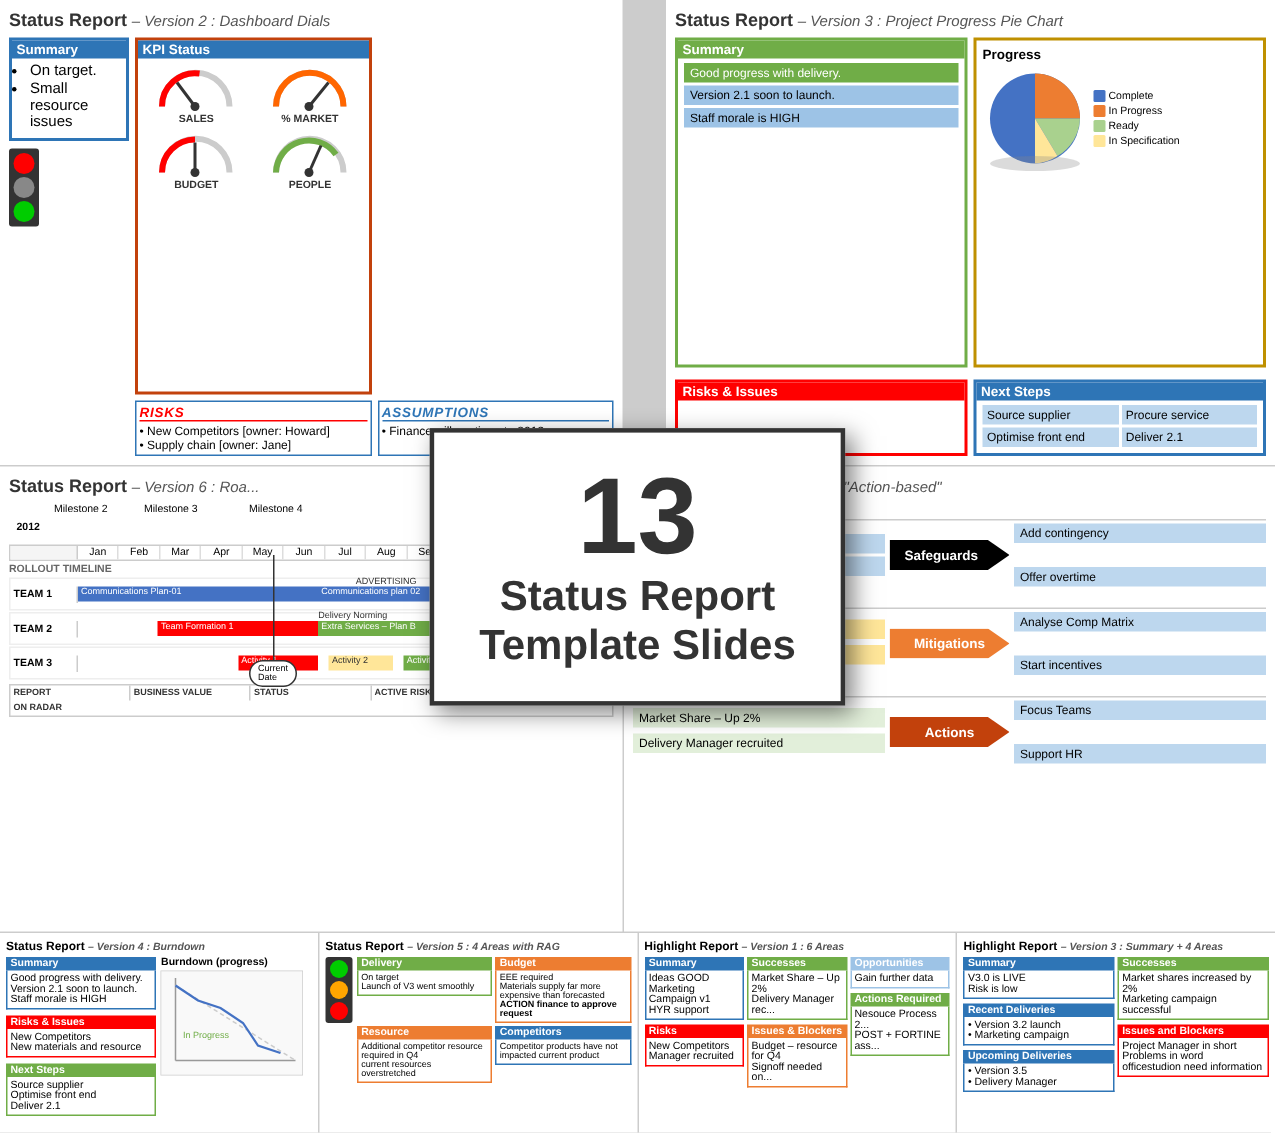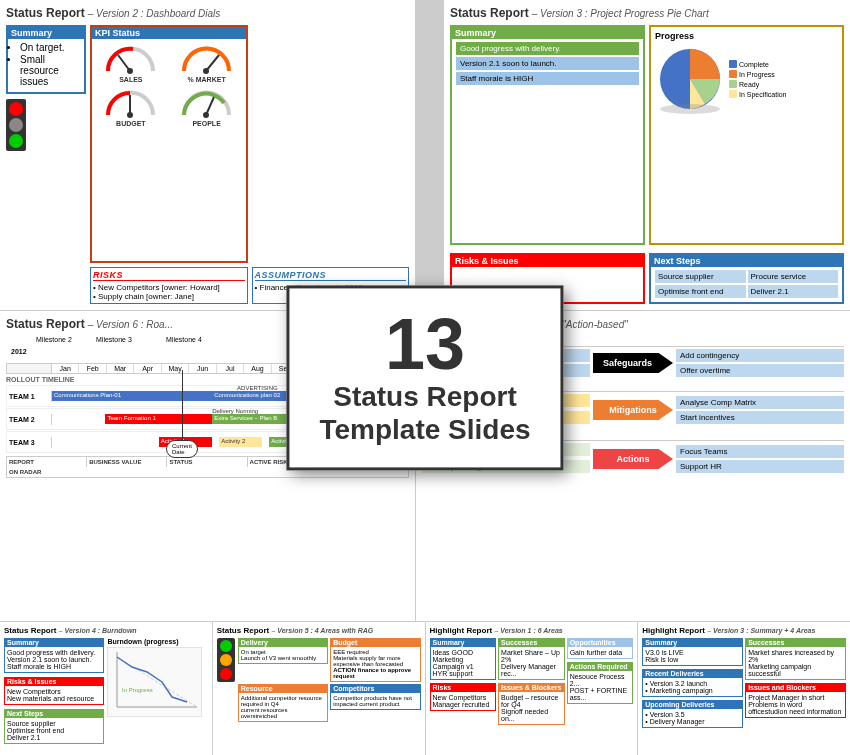--- a/index.html
+++ b/index.html
@@ -438,21 +438,21 @@
     .footer-cell:last-child { border-right: none; }
 
     .v1-action-row {
       display: grid;
       grid-template-columns: 1fr auto 1fr;
       gap: 3px;
       align-items: center;
       margin-bottom: 3px;
     }
     .v1-left-col { display: flex; flex-direction: column; gap: 2px; }
-    .v1-right-col { display: flex; flex-direction: column; gap: 2px; }
+    .v1-right-col { display: flex; flex-direction: column; gap: 16px; }
   </style>
 </head>
 <body>
 
 <div class="main-container">
 
   <div class="top-row">
 
     <div class="panel v2-panel">
       <div class="panel-title">
@@ -732,21 +732,21 @@
         </div>
       </div>
 
       <div class="action-section">
         <div style="font-weight:bold; font-size:9px; color:#555; margin-bottom:2px; border-bottom:1px solid #ccc;">Targets</div>
         <div class="v1-action-row">
           <div class="v1-left-col">
             <div class="target-item">Market Share – Up 2%</div>
             <div class="target-item">Delivery Manager recruited</div>
           </div>
-          <div style="background:#ef4444; color:white; padding:5px 10px; font-size:9px; font-weight:bold; clip-path:polygon(0 0, 82% 0, 100% 50%, 82% 100%, 0 100%); min-width:80px; text-align:center;">Actions</div>
+          <div style="background:#c2410c; color:white; padding:5px 10px; font-size:9px; font-weight:bold; clip-path:polygon(0 0, 82% 0, 100% 50%, 82% 100%, 0 100%); min-width:80px; text-align:center;">Actions</div>
           <div class="v1-right-col">
             <div class="action-item-btn">Focus Teams</div>
             <div class="action-item-btn">Support HR</div>
           </div>
         </div>
       </div>
     </div>
   </div>
 
   <div class="bottom-row">

